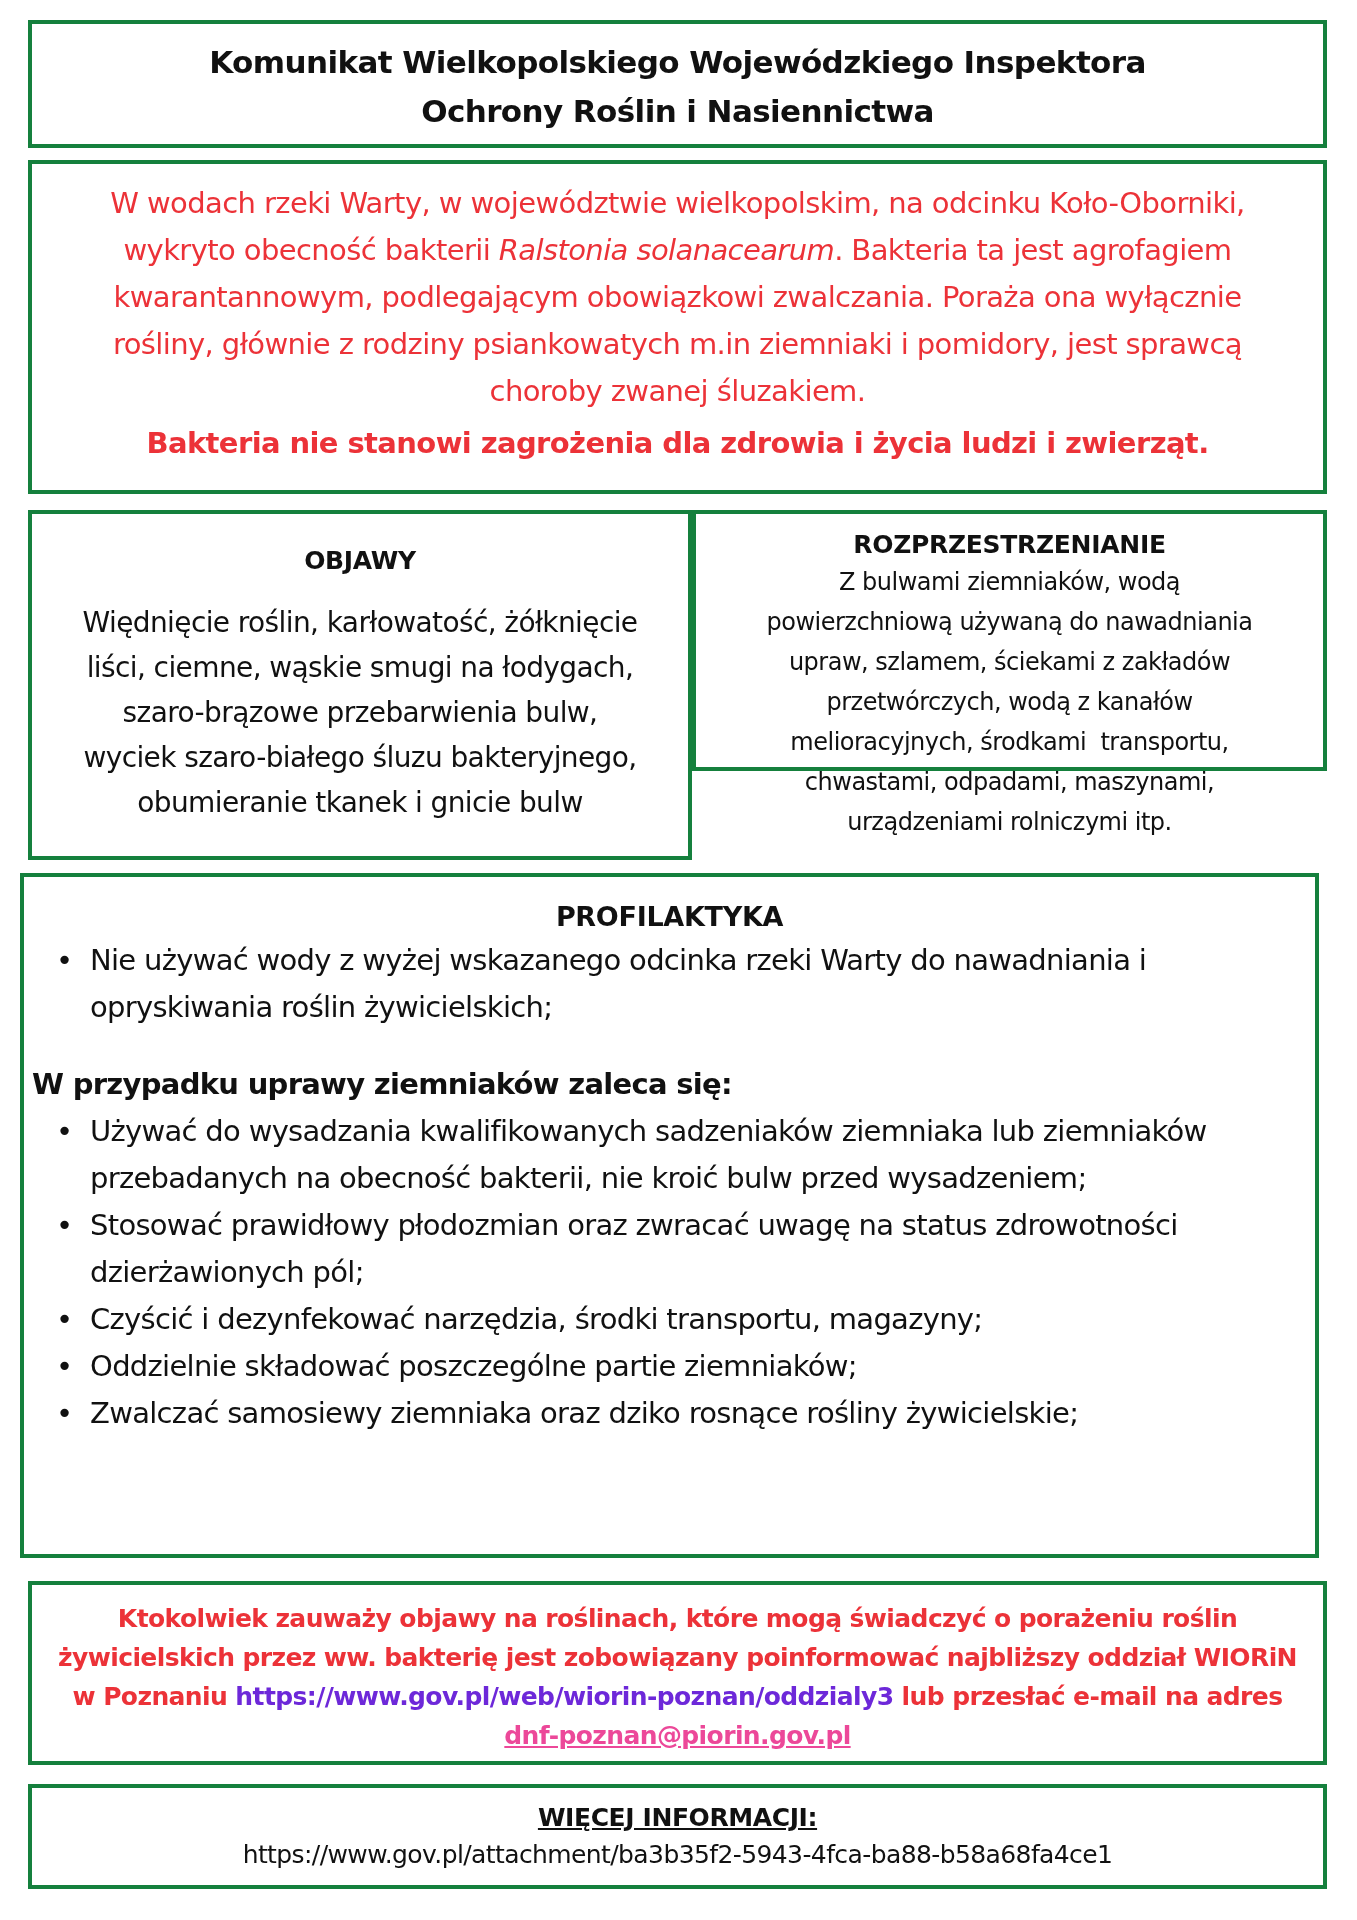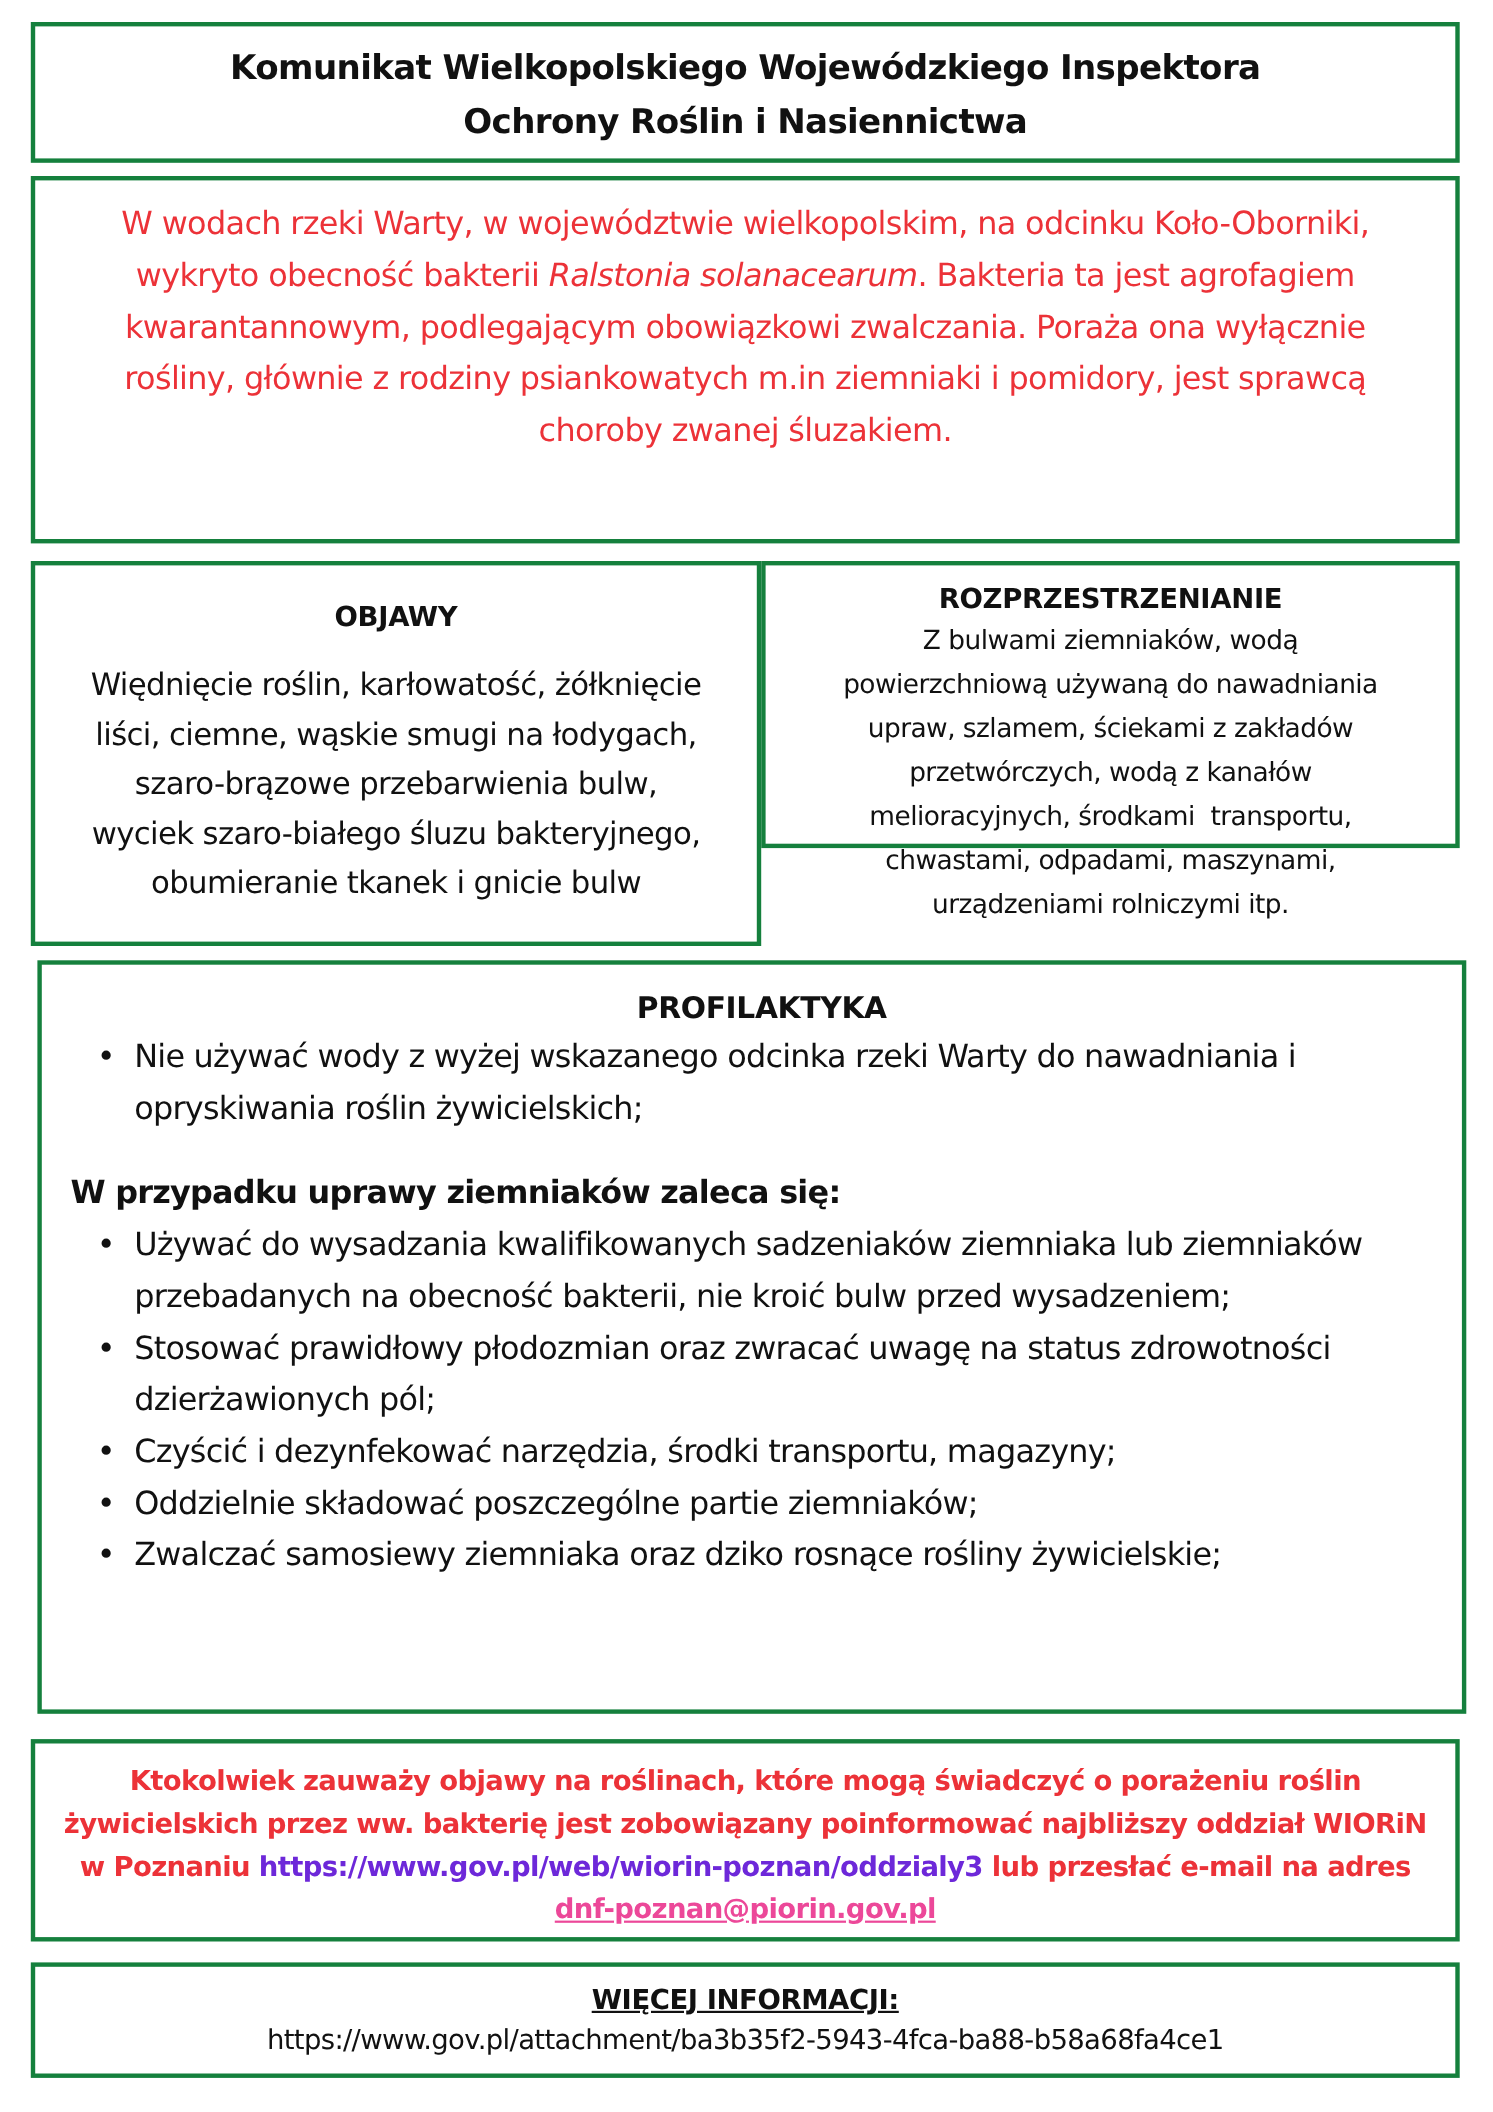--- a/index.html
+++ b/index.html
@@ -18,21 +18,21 @@
     #box-intro .warn { font-weight: bold; font-size: 29px; line-height: 47px; margin-top: 5px; letter-spacing: -0.6px; }
 
     #box-symptoms { left: 28px; top: 510px; width: 664px; height: 350px; }
     #box-symptoms .h { font-weight: bold; font-size: 25px; margin-top: 30px; line-height: 34px; letter-spacing: -0.3px; }
     #box-symptoms .b { font-size: 28px; line-height: 45px; margin-top: 22px; padding: 0 8px; letter-spacing: -0.6px; }
 
     #box-spread { left: 692px; top: 510px; width: 635px; height: 261px; }
     #box-spread .h { font-weight: bold; font-size: 25px; margin-top: 14px; line-height: 34px; letter-spacing: -0.3px; }
     #box-spread .b { font-size: 24px; line-height: 40px; margin-top: 0; padding: 0 8px; letter-spacing: -0.5px; }
 
-    #box-prevent { left: 34px; top: 873px; width: 1299px; height: 685px; padding-left: 18px; }
+    #box-prevent { left: 20px; top: 873px; width: 1299px; height: 685px; }
     #box-prevent .h { font-weight: bold; font-size: 27px; line-height: 40px; margin-top: 20px; letter-spacing: -0.3px; }
     #box-prevent ul { list-style: none; }
     #box-prevent li { position: relative; font-size: 29px; line-height: 47px; padding-left: 66px; padding-right: 20px; letter-spacing: -0.7px; }
     #box-prevent li .bullet { position: absolute; left: 32px; top: 0; font-size: 29px; }
     #box-prevent .sub { font-weight: bold; font-size: 29px; line-height: 47px; padding-left: 8px; margin-top: 30px; letter-spacing: -0.7px; }
 
     #box-contact { left: 28px; top: 1581px; width: 1299px; height: 184px; }
     #box-contact .p { font-weight: bold; font-size: 25px; line-height: 39px; padding: 14px 24px 0 24px; letter-spacing: -0.6px; }
     #box-contact .link { color: #6d28d9; }
     #box-contact .mail { color: #ec4899; text-decoration: underline; }
@@ -48,20 +48,21 @@
   <div class="t">
     <div>Komunikat Wielkopolskiego Wojewódzkiego Inspektora</div>
     <div>Ochrony Roślin i Nasiennictwa</div>
   </div>
 </div>
 
 <div class="box center" id="box-intro">
   <div class="p red">
     <span>W wodach rzeki Warty, w województwie wielkopolskim, na odcinku Koło-Oborniki, wykryto obecność bakterii </span><i>Ralstonia solanacearum</i><span>. Bakteria ta jest agrofagiem kwarantannowym, podlegającym obowiązkowi zwalczania. Poraża ona wyłącznie rośliny, głównie z rodziny psiankowatych m.in ziemniaki i pomidory, jest sprawcą choroby zwanej śluzakiem.</span>
   </div>
+  <div class="warn red">Bakteria nie stanowi zagrożenia dla zdrowia i życia ludzi i zwierząt.</div>
 </div>
 
 <div class="box center" id="box-symptoms">
   <div class="h">OBJAWY</div>
   <div class="b">
     <div>Więdnięcie roślin, karłowatość, żółknięcie</div>
     <div>liści, ciemne, wąskie smugi na łodygach,</div>
     <div>szaro-brązowe przebarwienia bulw,</div>
     <div>wyciek szaro-białego śluzu bakteryjnego,</div>
     <div>obumieranie tkanek i gnicie bulw</div>

